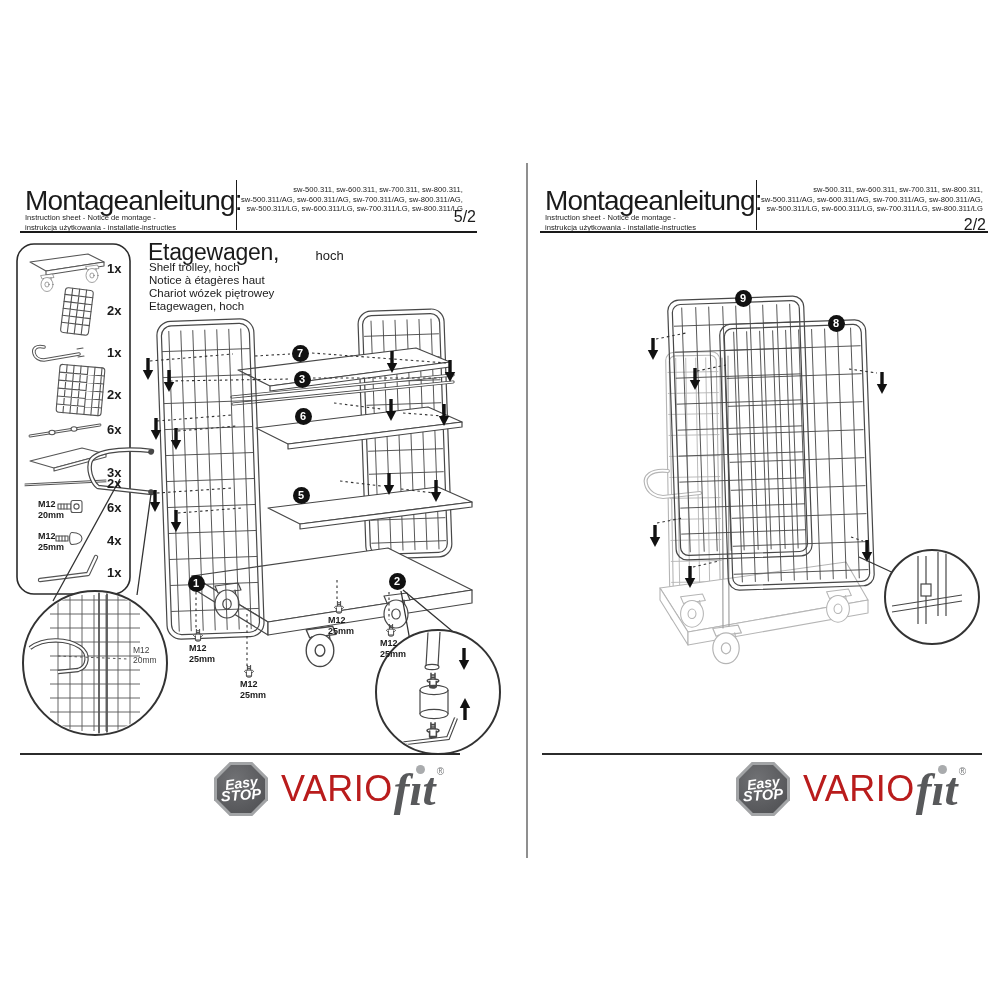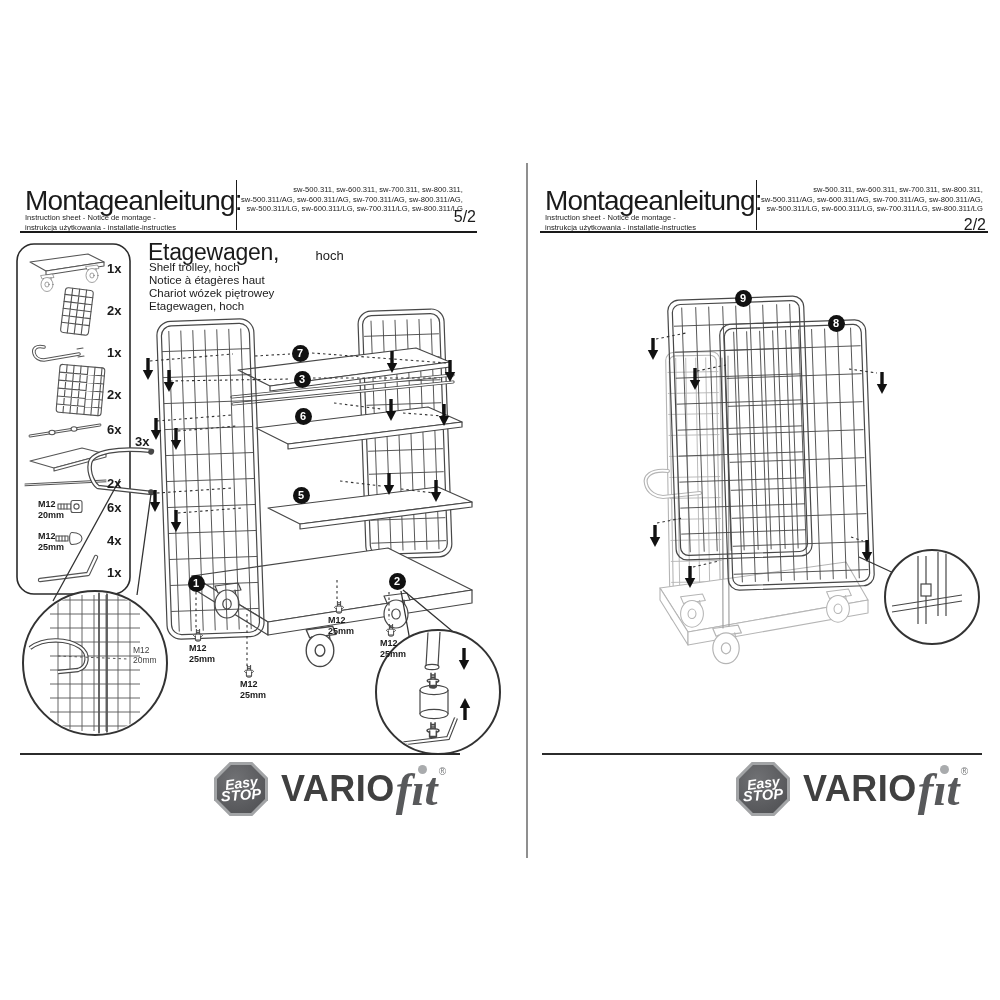--- a/index.html
+++ b/index.html
@@ -28,21 +28,21 @@
   .logo-row{position:absolute;display:flex;align-items:center;gap:13px;z-index:3;}
   .oct{width:54px;height:54px;background:#a2a4a6;position:relative;
        clip-path:polygon(29% 0,71% 0,100% 29%,100% 71%,71% 100%,29% 100%,0 71%,0 29%);
        display:flex;align-items:center;justify-content:center;}
   .oct-inner{position:absolute;inset:3px;background:radial-gradient(circle at 38% 30%,#707174,#4d4e51);
        clip-path:polygon(29% 0,71% 0,100% 29%,100% 71%,71% 100%,29% 100%,0 71%,0 29%);
        display:flex;flex-direction:column;align-items:center;justify-content:center;color:#fff;}
   .oct-easy{font-size:14px;font-style:italic;font-weight:700;line-height:12px;transform:rotate(-7deg);}
   .oct-stop{font-size:14.5px;font-style:italic;font-weight:800;line-height:13px;transform:rotate(-4deg);letter-spacing:.3px;}
   .vf{display:flex;align-items:flex-start;position:relative;}
-  .vf-vario{font-size:36px;font-weight:700;color:#404040;line-height:44px;letter-spacing:.5px;}
+  .vf-vario{font-size:36px;font-weight:400;color:#b91c1c;line-height:44px;letter-spacing:.5px;}
   .vf-fit{font-family:"Liberation Serif",serif;font-style:italic;font-weight:700;
           font-size:47px;color:#58595b;line-height:44px;margin-left:1px;position:relative;}
   .vf-dot{position:absolute;width:9px;height:9px;border-radius:50%;background:#a9abad;
           left:22px;top:-2px;}
   .vf-reg{font-size:10px;color:#77797b;margin-left:1px;margin-top:-1px;}
 </style>
 </head>
 <body>
 
 <svg class="art" width="1000" height="1000" viewBox="0 0 1000 1000">
@@ -316,21 +316,21 @@
 <div class="t ovl prod-tr" style="left:149px;top:261px;">Shelf trolley, hoch</div>
 <div class="t ovl prod-tr" style="left:149px;top:274px;">Notice à étagères haut</div>
 <div class="t ovl prod-tr" style="left:149px;top:287px;">Chariot wózek piętrowey</div>
 <div class="t ovl prod-tr" style="left:149px;top:300px;">Etagewagen, hoch</div>
 
 <div class="t ovl count" style="left:107px;top:261px;">1x</div>
 <div class="t ovl count" style="left:107px;top:303px;">2x</div>
 <div class="t ovl count" style="left:107px;top:345px;">1x</div>
 <div class="t ovl count" style="left:107px;top:387px;">2x</div>
 <div class="t ovl count" style="left:107px;top:422px;">6x</div>
-<div class="t ovl count" style="left:107px;top:434px;margin-left:28px;">3x</div>
+<div class="t ovl count" style="left:107px;top:465px;">3x</div>
 <div class="t ovl count" style="left:107px;top:476px;">2x</div>
 <div class="t ovl count" style="left:107px;top:500px;">6x</div>
 <div class="t ovl count" style="left:107px;top:533px;">4x</div>
 <div class="t ovl count" style="left:107px;top:565px;">1x</div>
 
 <div class="t ovl mlabel" style="left:38px;top:499px;">
   <div>M12</div>
   <div>20mm</div>
 </div>
 <div class="t ovl mlabel" style="left:38px;top:531px;">

